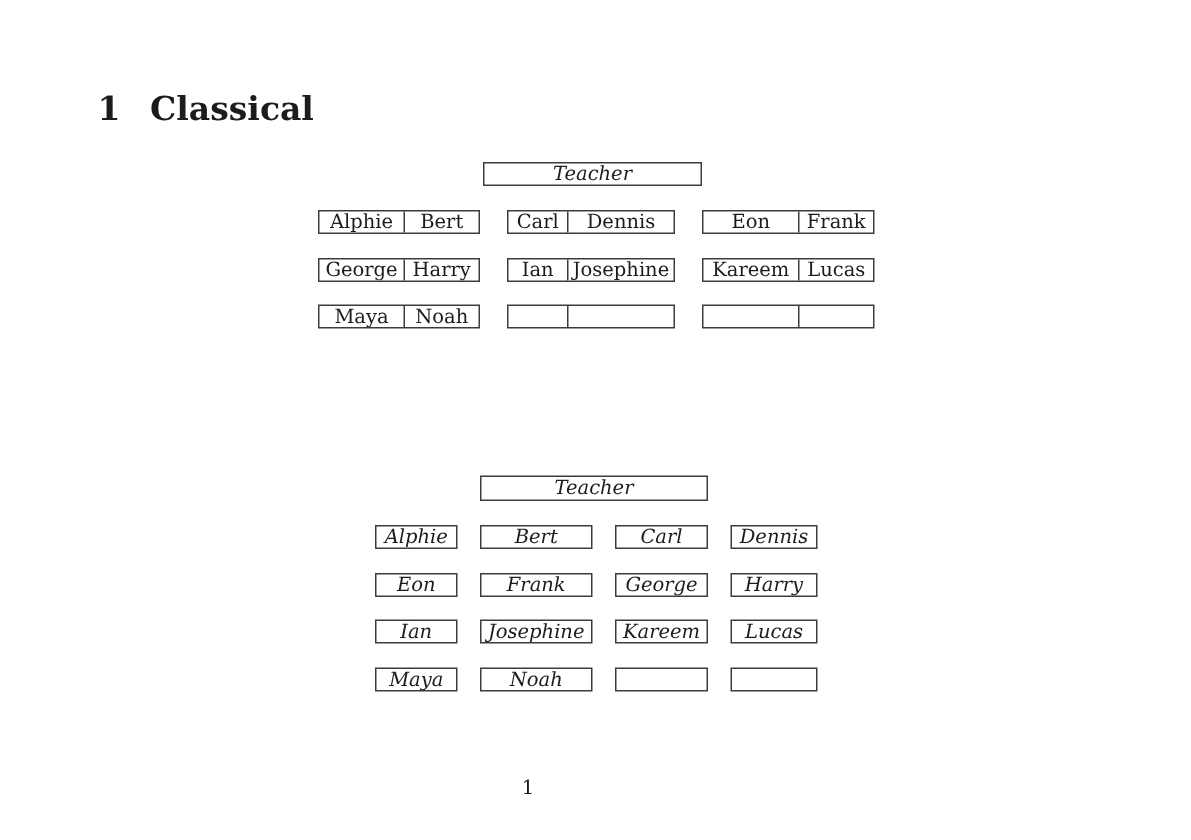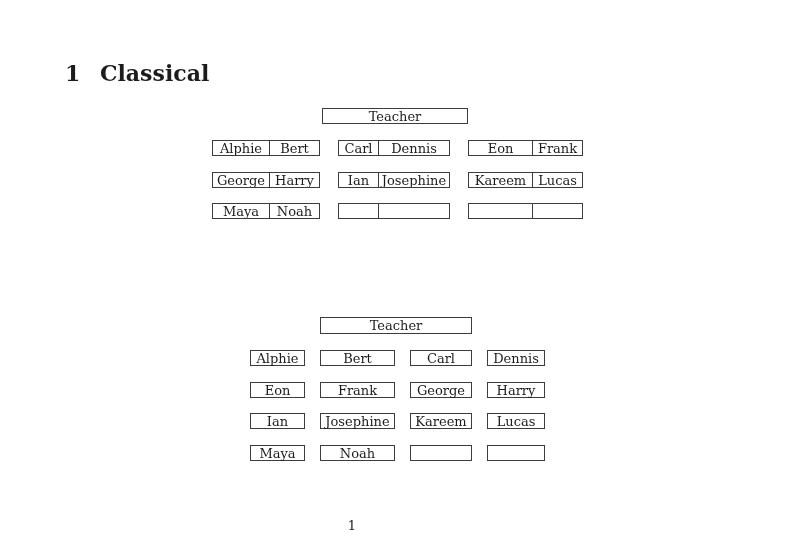--- a/index.html
+++ b/index.html
@@ -25,20 +25,21 @@
   .box {
     position: absolute;
     box-sizing: border-box;
     border: 1px solid var(--border, #3c3c3c);
     display: flex;
     align-items: center;
     justify-content: center;
     font-size: 13px;
     line-height: 13px;
     background: var(--background, #ffffff);
+    font-style: italic;
   }
   .desk {
     position: absolute;
     box-sizing: border-box;
     border: 1px solid var(--border, #3c3c3c);
     display: flex;
     height: 16px;
     background: var(--background, #ffffff);
   }
   .cell {

